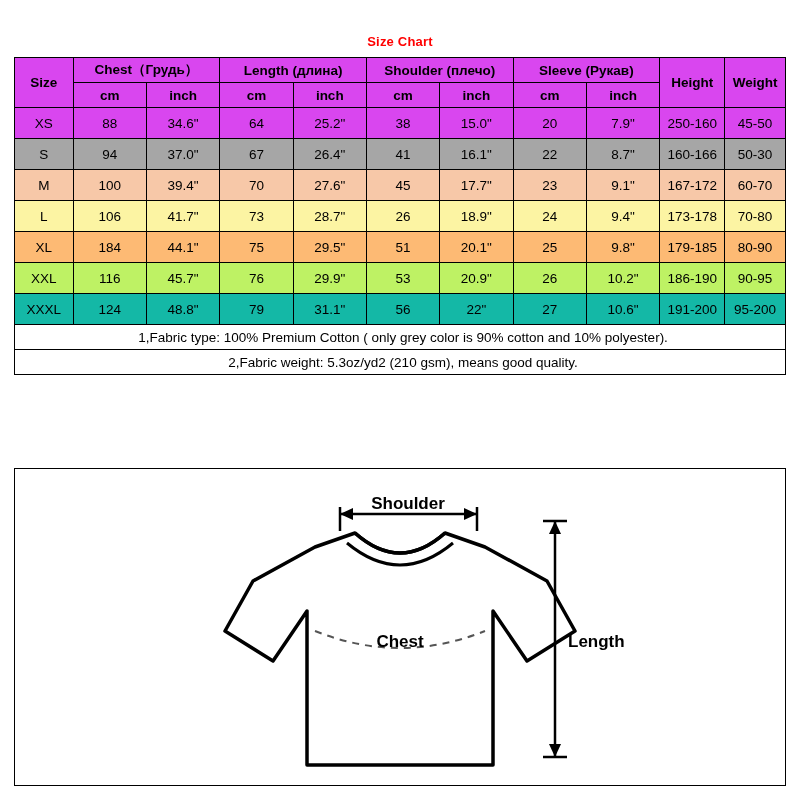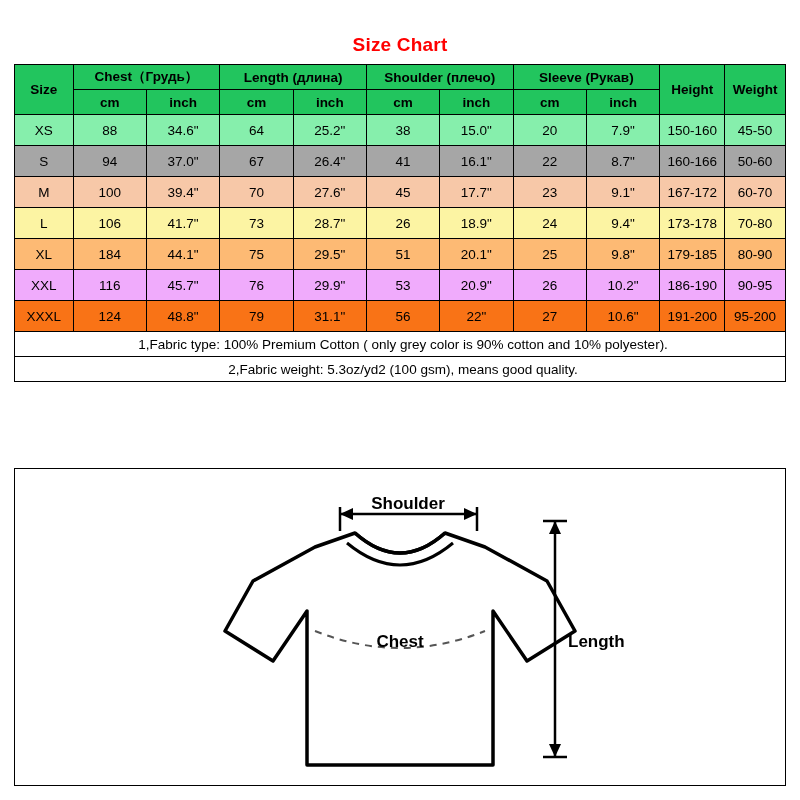--- a/index.html
+++ b/index.html
@@ -16,21 +16,21 @@
   }
   .page {
     position: relative;
     width: 800px;
     height: 800px;
     box-sizing: border-box;
   }
   .title {
     text-align: center;
     color: #ff0000;
-    font-size: 19px;
+    font-size: 13px;
     font-weight: bold;
     padding-top: 34px;
     padding-bottom: 8px;
     letter-spacing: 0.2px;
   }
   table.size-table {
     border-collapse: collapse;
     width: 772px;
     margin: 0 auto;
     table-layout: fixed;
@@ -40,21 +40,21 @@
     border: 1px solid #000000;
     text-align: center;
     font-size: 13.5px;
     height: 24px;
     padding: 0 2px;
     overflow: hidden;
     white-space: nowrap;
   }
   table.size-table th {
     font-weight: bold;
-    background: #22c55e;
+    background: #d946ef;
   }
   .hdr-size { width: 56px; }
   .col-cm { width: 70px; }
   .col-in { width: 70px; }
   .col-h  { width: 62px; }
   .col-w  { width: 58px; }
 
   tr.row-data td {
     height: 30px;
     font-size: 13.5px;
@@ -116,45 +116,45 @@
         <th>cm</th>
         <th>inch</th>
         <th>cm</th>
         <th>inch</th>
         <th>cm</th>
         <th>inch</th>
       </tr>
     </thead>
     <tbody>
 
-    <tr class="row-data" style="background: #86efac; margin-left: 38px;">
+    <tr class="row-data" style="background: #d946ef; margin-left: 38px;">
           <td class="sz-label">XS</td>
           <td>88</td>
           <td>34.6"</td>
           <td>64</td>
           <td>25.2"</td>
           <td>38</td>
           <td>15.0"</td>
           <td>20</td>
           <td>7.9"</td>
-          <td>150-160</td>
+          <td>250-160</td>
           <td>45-50</td>
         </tr>
         <tr class="row-data" style="background: rgb(166, 166, 166);">
           <td class="sz-label">S</td>
           <td>94</td>
           <td>37.0"</td>
           <td>67</td>
           <td>26.4"</td>
           <td>41</td>
           <td>16.1"</td>
           <td>22</td>
           <td>8.7"</td>
           <td>160-166</td>
-          <td>50-60</td>
+          <td>50-30</td>
         </tr>
         <tr class="row-data" style="background: rgb(247, 200, 168);">
           <td class="sz-label">M</td>
           <td>100</td>
           <td>39.4"</td>
           <td>70</td>
           <td>27.6"</td>
           <td>45</td>
           <td>17.7"</td>
           <td>23</td>
@@ -181,53 +181,53 @@
           <td>44.1"</td>
           <td>75</td>
           <td>29.5"</td>
           <td>51</td>
           <td>20.1"</td>
           <td>25</td>
           <td>9.8"</td>
           <td>179-185</td>
           <td>80-90</td>
         </tr>
-        <tr class="row-data" style="background: #f0abfc;">
+        <tr class="row-data" style="background: #bef264;">
           <td class="sz-label">XXL</td>
           <td>116</td>
           <td>45.7"</td>
           <td>76</td>
           <td>29.9"</td>
           <td>53</td>
           <td>20.9"</td>
           <td>26</td>
           <td>10.2"</td>
           <td>186-190</td>
           <td>90-95</td>
         </tr>
-        <tr class="row-data" style="background: #f97316;">
+        <tr class="row-data" style="background: #14b8a6;">
           <td class="sz-label">XXXL</td>
           <td>124</td>
           <td>48.8"</td>
           <td>79</td>
           <td>31.1"</td>
           <td>56</td>
           <td>22"</td>
           <td>27</td>
           <td>10.6"</td>
           <td>191-200</td>
           <td>95-200</td>
         </tr>
       </tbody>
     <tfoot>
       <tr class="notes">
         <td colspan="11">1,Fabric type: 100% Premium Cotton ( only grey color is 90% cotton and 10% polyester).</td>
       </tr>
       <tr class="notes">
-        <td colspan="11">2,Fabric weight: 5.3oz/yd2 (100 gsm), means good quality.</td>
+        <td colspan="11">2,Fabric weight: 5.3oz/yd2 (210 gsm), means good quality.</td>
       </tr>
     </tfoot>
   </table>
 
   <div class="diagram-box">
     <svg class="tee" width="770" height="316" viewBox="0 0 770 316">
 
       <path d="M300,78 L238,112 L210,162 L258,192 L292,142 L292,296 L478,296 L478,142 L512,192 L560,162 L532,112 L470,78 L430,64 Q385,104 340,64 Z" fill="#ffffff" stroke="#000000" stroke-width="3.5" stroke-linejoin="round"></path>
 
       <path d="M340,64 Q385,104 430,64" fill="none" stroke="#000000" stroke-width="3.5"></path>

